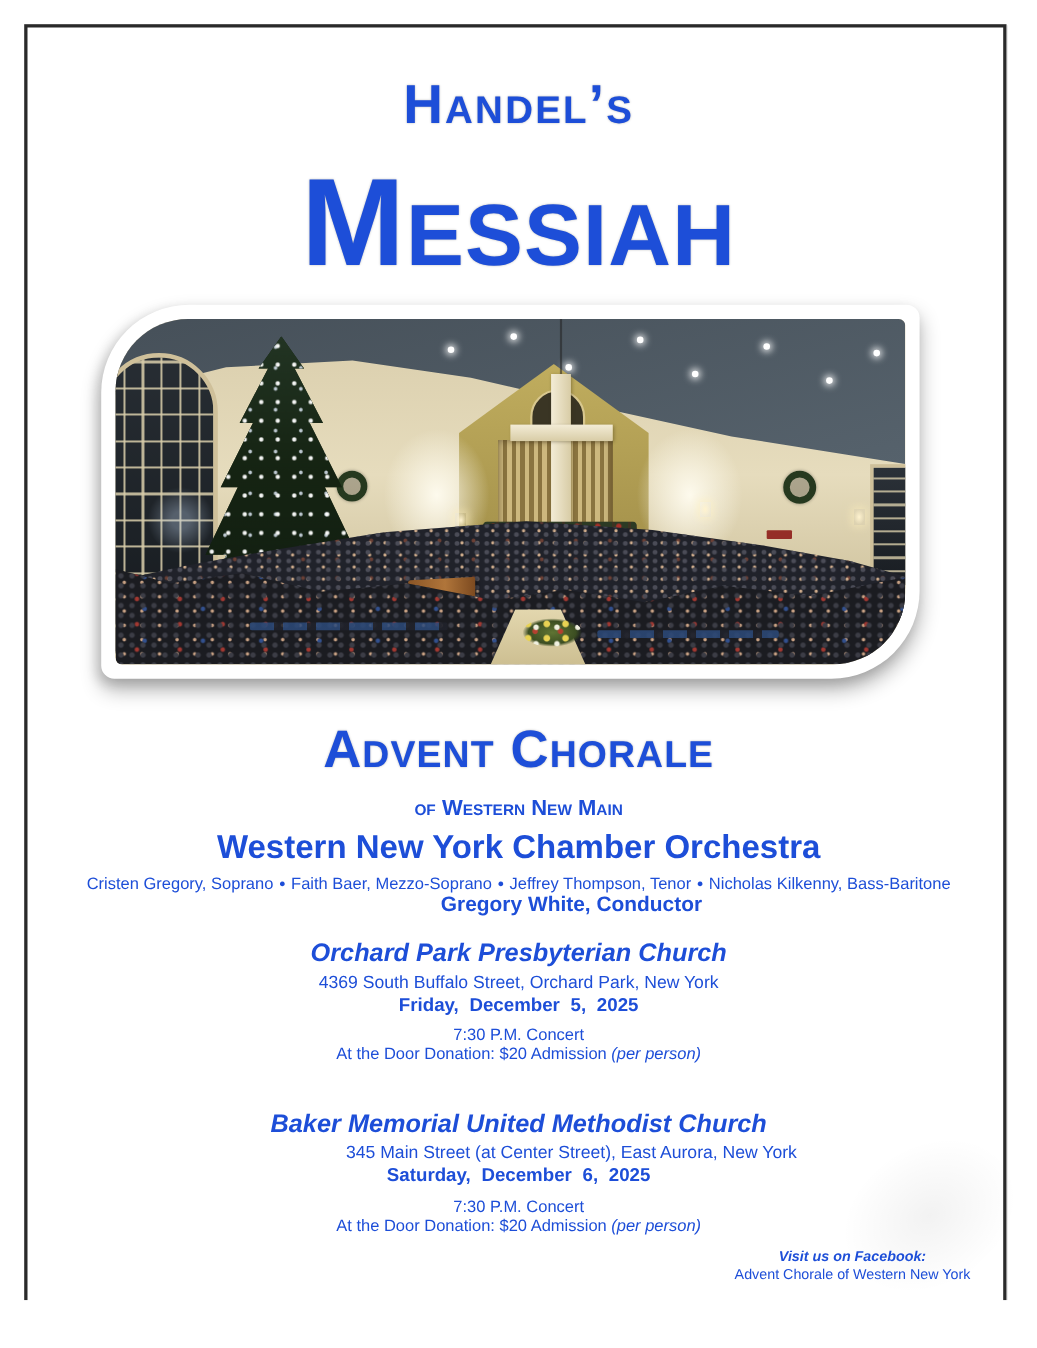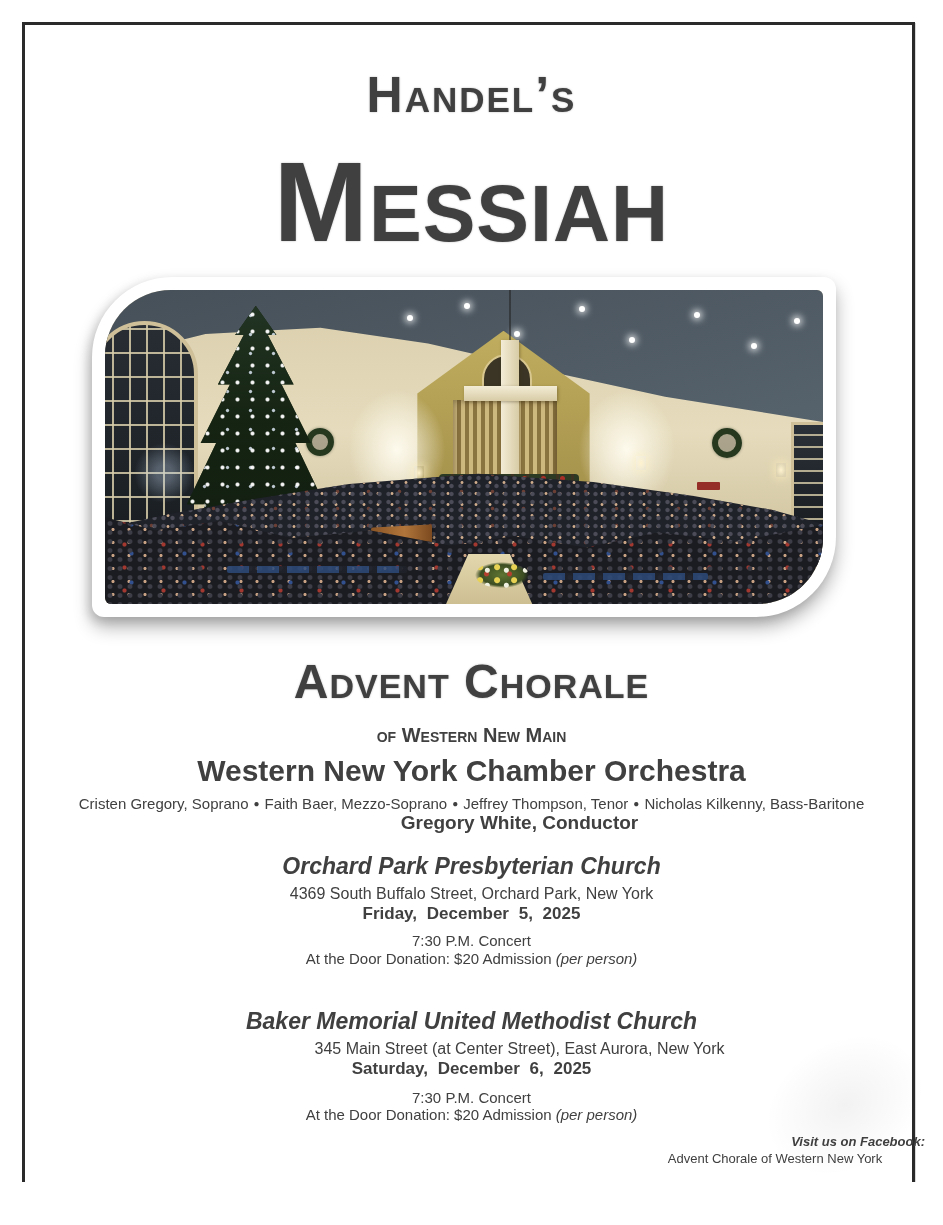--- a/index.html
+++ b/index.html
@@ -1,18 +1,18 @@
 <!DOCTYPE html>
 <html><head>
 <meta charset="utf-8">
 <style>
   html,body{margin:0;padding:0;background:#ffffff;}
   .poster{
     position:relative;width:943px;height:1182px;background:#ffffff;
-    overflow:hidden;font-family:"Liberation Sans",sans-serif;color:#404040;
+    overflow:hidden;font-family:"Liberation Sans",sans-serif;color:#1d4ed8;
   }
   .page-border{
     position:absolute;left:22px;top:22px;width:893px;height:1177px;
     border:3px solid #2a2a2a;box-sizing:border-box;
     box-shadow:1px 1px 0 rgba(0,0,0,.15);
   }
   .smudge{
     position:absolute;left:760px;top:1040px;width:170px;height:130px;
     background:radial-gradient(ellipse at 50% 50%,rgba(0,0,0,.05),rgba(0,0,0,0) 70%);
     transform:rotate(-32deg);
@@ -34,21 +34,21 @@
   .venue1{top:853px;}  .addr1{top:884px;}  .date1{top:902px;}  .time1{top:932px;}  .adm1{top:950px;}
   .venue2{top:1008px;} .addr2{top:1039px;padding-left:48px;} .date2{top:1057px;} .time2{top:1089px;} .adm2{top:1106px;}
   .venue{font-size:23px;line-height:27px;font-weight:bold;font-style:italic;}
   .addr{font-size:16px;line-height:19px;}
   .date{font-size:17px;line-height:24px;font-weight:bold;word-spacing:5px;}
   .time{font-size:15px;line-height:18px;}
   .adm{font-size:15px;line-height:18px;}
   .adm .note{font-style:italic;margin-left:4px;}
 
   .facebook{position:absolute;left:625px;top:1133px;width:300px;text-align:center;}
-  .fb-1{font-size:13px;line-height:17px;font-weight:bold;font-style:italic;text-align:right;}
+  .fb-1{font-size:13px;line-height:17px;font-weight:bold;font-style:italic;}
   .fb-2{font-size:13px;line-height:17px;}
 
   
   .photo-frame{
     position:absolute;left:92px;top:277px;width:744px;height:340px;box-sizing:border-box;
     background:#fff;padding:13px;border-radius:80px 12px 80px 12px;
     box-shadow:0 10px 18px rgba(0,0,0,.30), -4px 4px 10px rgba(0,0,0,.12);
   }
   .photo{
     position:relative;width:100%;height:100%;overflow:hidden;

